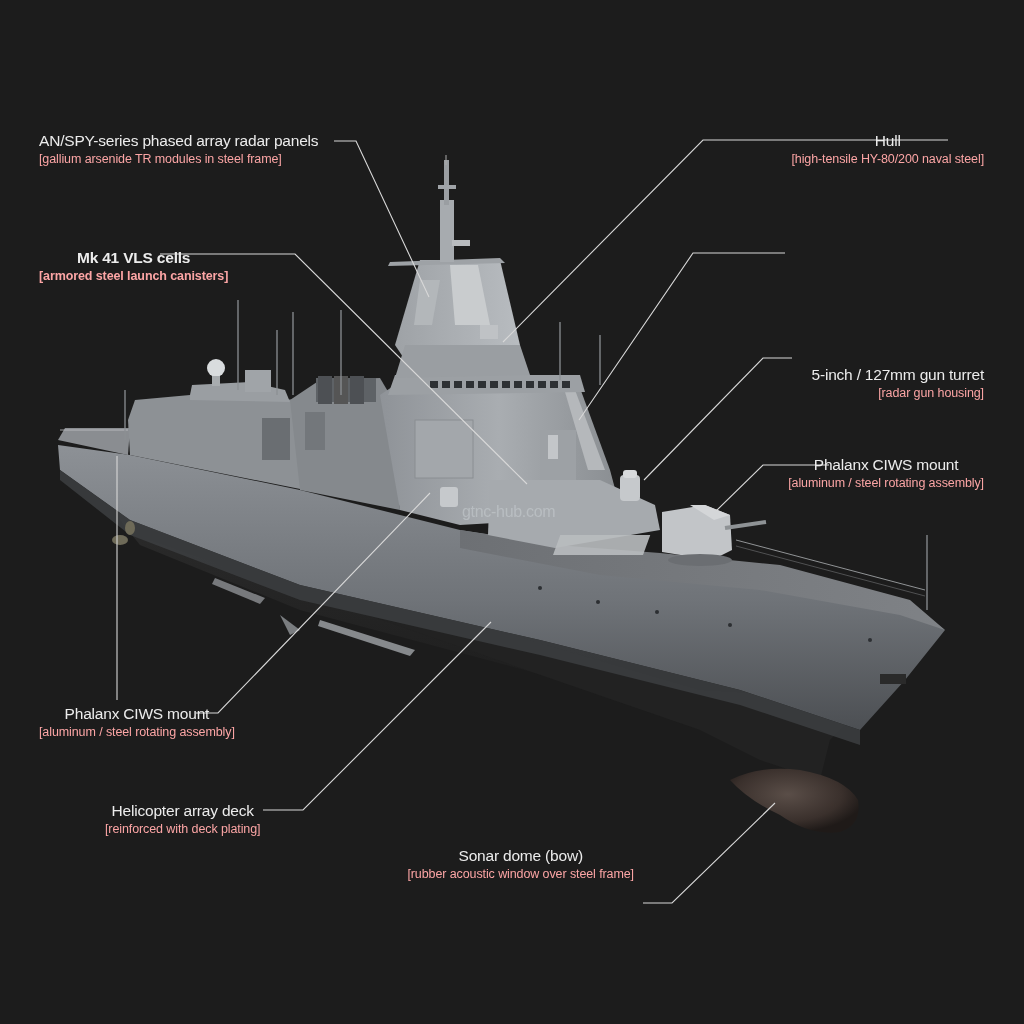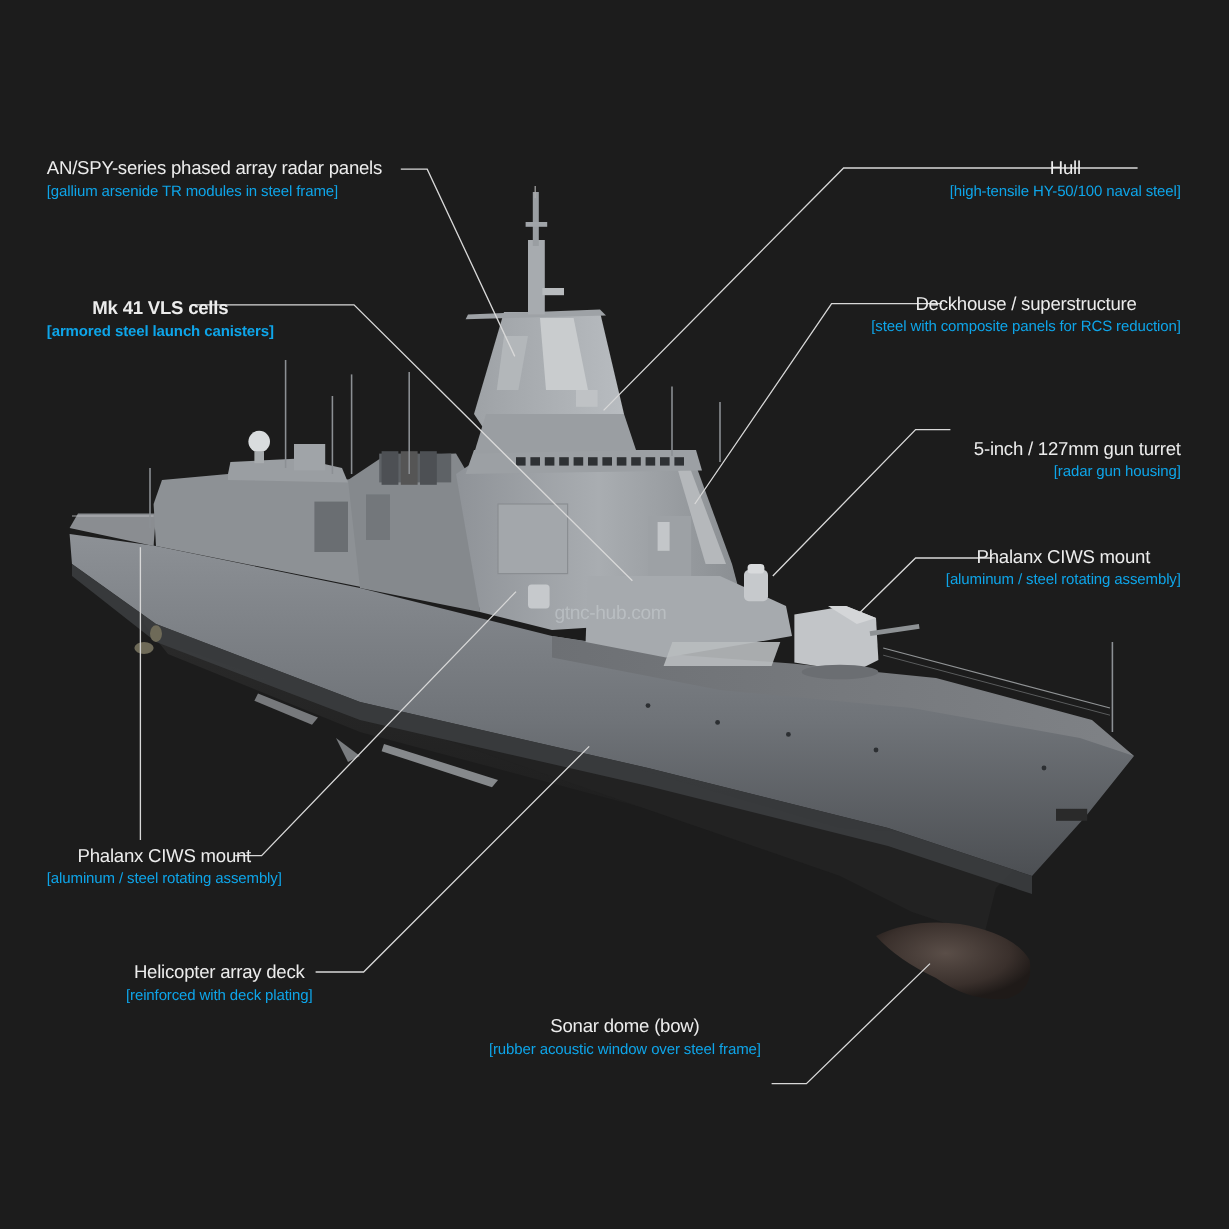--- a/index.html
+++ b/index.html
@@ -5,21 +5,21 @@
   html, body { margin:0; padding:0; }
   body {
     width:1024px; height:1024px; overflow:hidden;
     background:#1c1c1c;
     font-family:"Liberation Sans", "DejaVu Sans", sans-serif;
     position:relative;
   }
   #stage { position:absolute; left:0; top:0; width:1024px; height:1024px; }
   .label { position:absolute; color:#ececec; white-space:nowrap; line-height:1; }
   .label .title { font-size:15.5px; letter-spacing:-0.2px; display:block;text-align:center; }
-  .label .sub { font-size:12.5px; color:#0ea5e9; display:block; margin-top:4px; letter-spacing:-0.1px; }
+  .label .sub { font-size:12.5px; color:#fca5a5; display:block; margin-top:4px; letter-spacing:-0.1px; }
   .label.right { text-align:right; }
   .watermark {
     position:absolute; left:462px; top:503px; font-size:16px;
     color:rgba(200,205,210,0.55); letter-spacing:-0.3px;
   }
 </style>
 </head>
 <body>
 
 <div id="stage">
@@ -190,25 +190,21 @@
   <div class="label" id="lbl-0" style="top: 133px; left: 39px;">
     <span class="title">AN/SPY-series phased array radar panels</span>
     <span class="sub">[gallium arsenide TR modules in steel frame]</span>
   </div>
   <div class="label" id="lbl-1" style="top: 250px; left: 39px; font-weight: bold;">
     <span class="title">Mk 41 VLS cells</span>
     <span class="sub">[armored steel launch canisters]</span>
   </div>
   <div class="label right" id="lbl-2" style="top: 133px; right: 40px;">
     <span class="title">Hull</span>
-    <span class="sub">[high-tensile HY-50/100 naval steel]</span>
-  </div>
-  <div class="label right" id="lbl-3" style="top: 246px; right: 40px;">
-    <span class="title">Deckhouse / superstructure</span>
-    <span class="sub">[steel with composite panels for RCS reduction]</span>
+    <span class="sub">[high-tensile HY-80/200 naval steel]</span>
   </div>
   <div class="label right" id="lbl-4" style="top: 351px; right: 40px; margin-top: 16px;">
     <span class="title">5-inch / 127mm gun turret</span>
     <span class="sub">[radar gun housing]</span>
   </div>
   <div class="label right" id="lbl-5" style="top: 457px; right: 40px;">
     <span class="title">Phalanx CIWS mount</span>
     <span class="sub">[aluminum / steel rotating assembly]</span>
   </div>
   <div class="label" id="lbl-6" style="top: 706px; left: 39px;">

